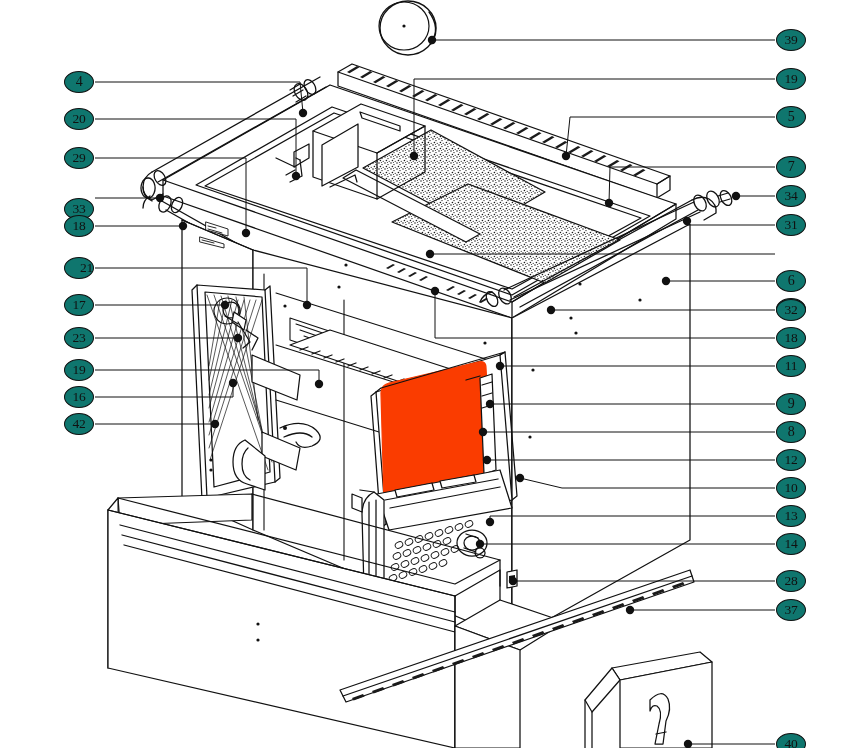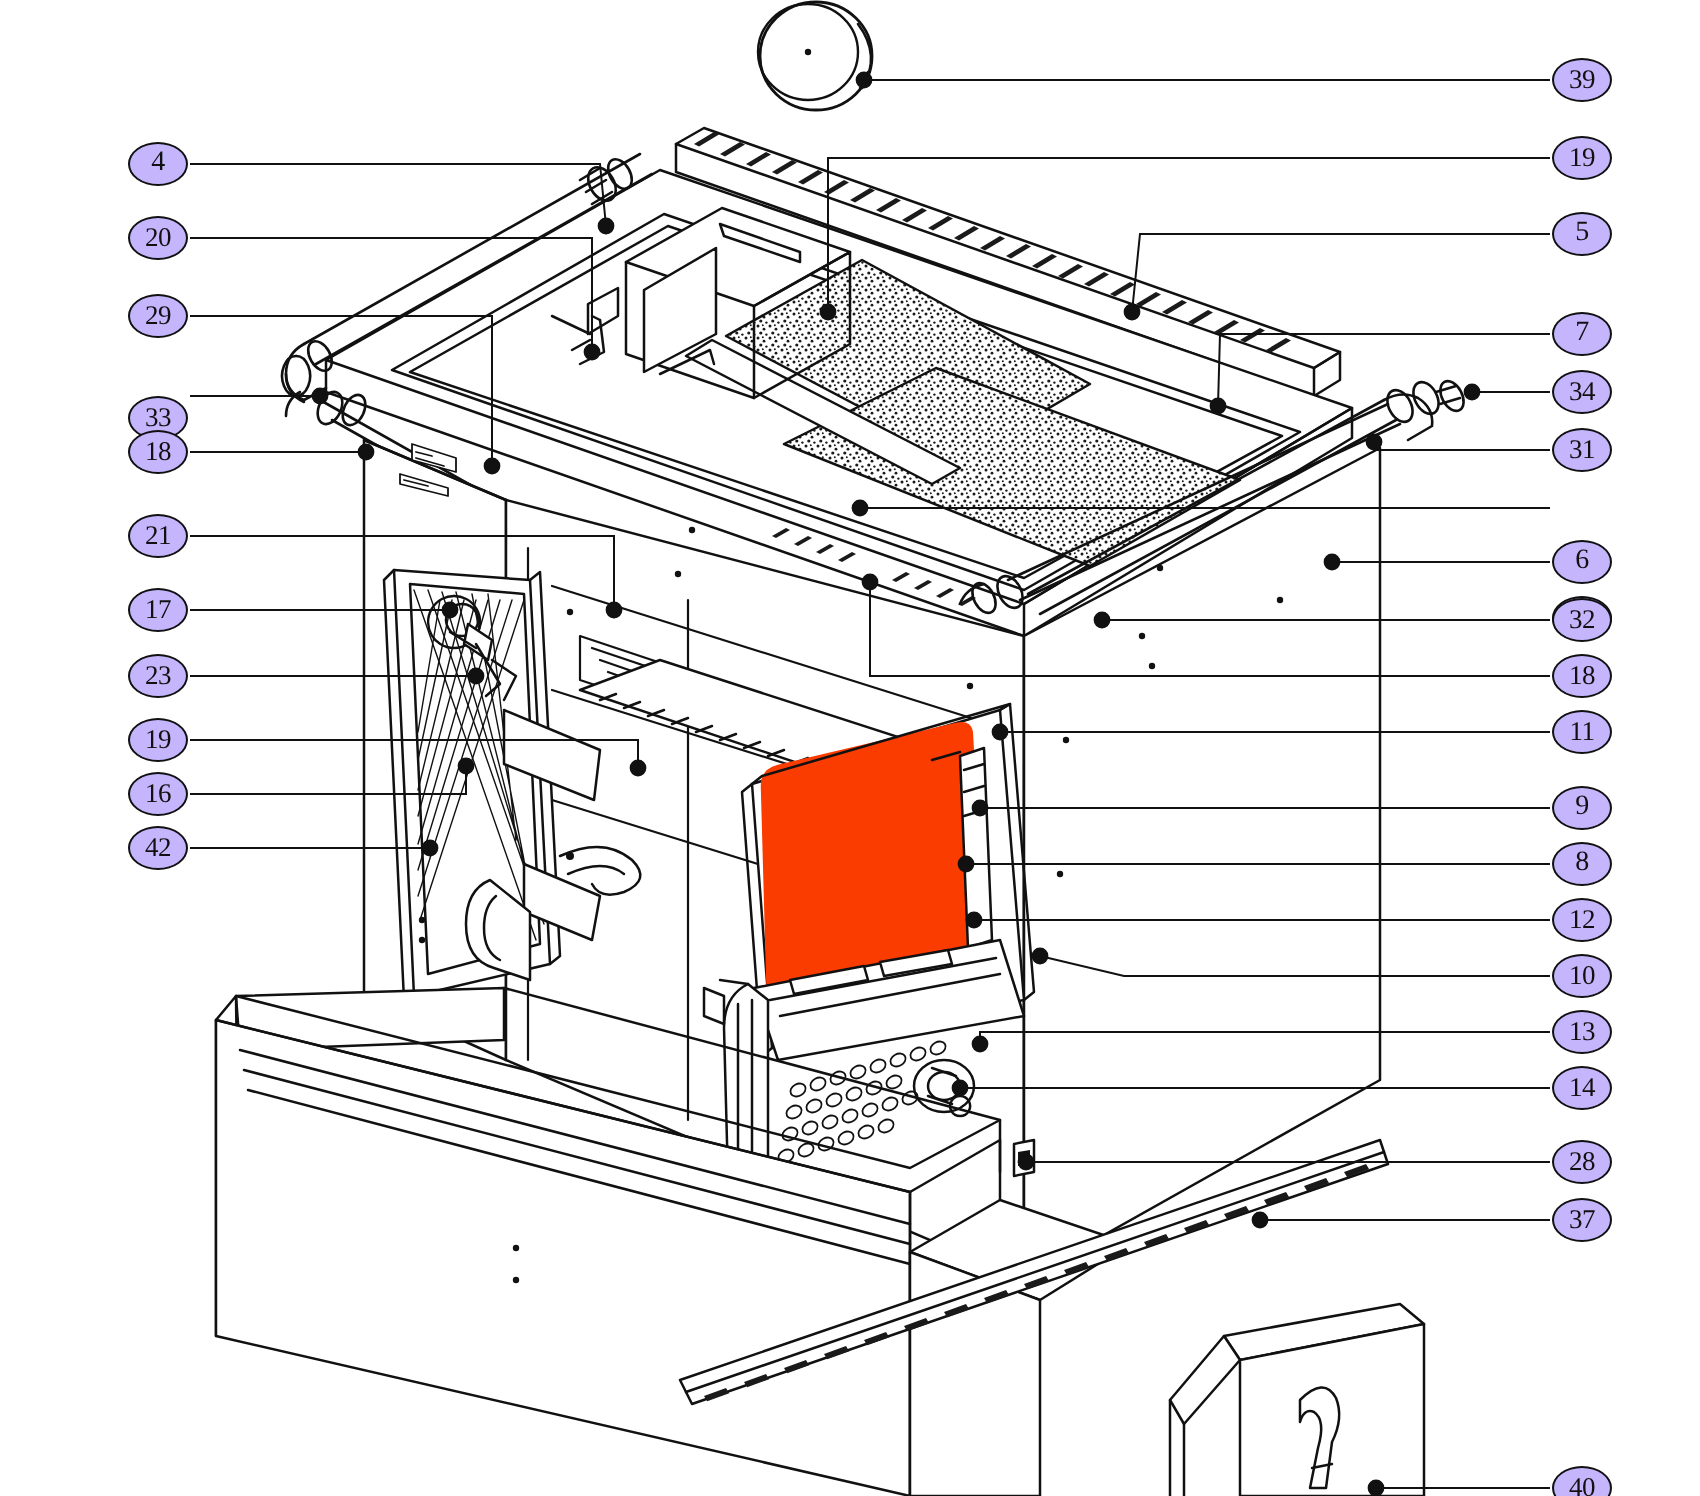--- a/index.html
+++ b/index.html
@@ -23,21 +23,21 @@
   }
   
   .callout{
     position:absolute;
     width:30px;
     height:22px;
     margin-left:-15px;
     margin-top:-11px;
     border:1.4px solid #111;
     border-radius:50%;
-    background:#c4b5fd;
+    background:#0f766e;
     color:#111;
     font-family:"Liberation Serif", serif;
     font-size:14px;
     line-height:20px;
     text-align:center;
     letter-spacing:-0.3px;
     box-sizing:border-box;
     z-index:40;
     user-select:none;
   }
@@ -471,21 +471,21 @@
         <circle cx="688" cy="744" r="4.2" fill="#111111"></circle>
       </g>
   </svg>
 
   <div id="label-layer">
       <div class="callout" style="left: 79px; top: 82px;">4</div>
       <div class="callout two-digit" style="left: 79px; top: 119px;">20</div>
       <div class="callout two-digit" style="left: 79px; top: 158px;">29</div>
       <div class="callout two-digit" style="left: 79px; top: 209px;">33</div>
       <div class="callout two-digit" style="left: 79px; top: 226px;">18</div>
-      <div class="callout two-digit" style="left: 79px; top: 268px;">21</div>
+      <div class="callout two-digit" style="left: 79px; top: 268px; text-align: right;">21</div>
       <div class="callout two-digit" style="left: 79px; top: 305px;">17</div>
       <div class="callout two-digit" style="left: 79px; top: 338px;">23</div>
       <div class="callout two-digit" style="left: 79px; top: 370px;">19</div>
       <div class="callout two-digit" style="left: 79px; top: 397px;">16</div>
       <div class="callout two-digit" style="left: 79px; top: 424px;">42</div>
       <div class="callout two-digit" style="left: 791px; top: 40px;">39</div>
       <div class="callout two-digit" style="left: 791px; top: 79px;">19</div>
       <div class="callout" style="left: 791px; top: 117px;">5</div>
       <div class="callout" style="left: 791px; top: 167px;">7</div>
       <div class="callout two-digit" style="left: 791px; top: 196px;">34</div>

